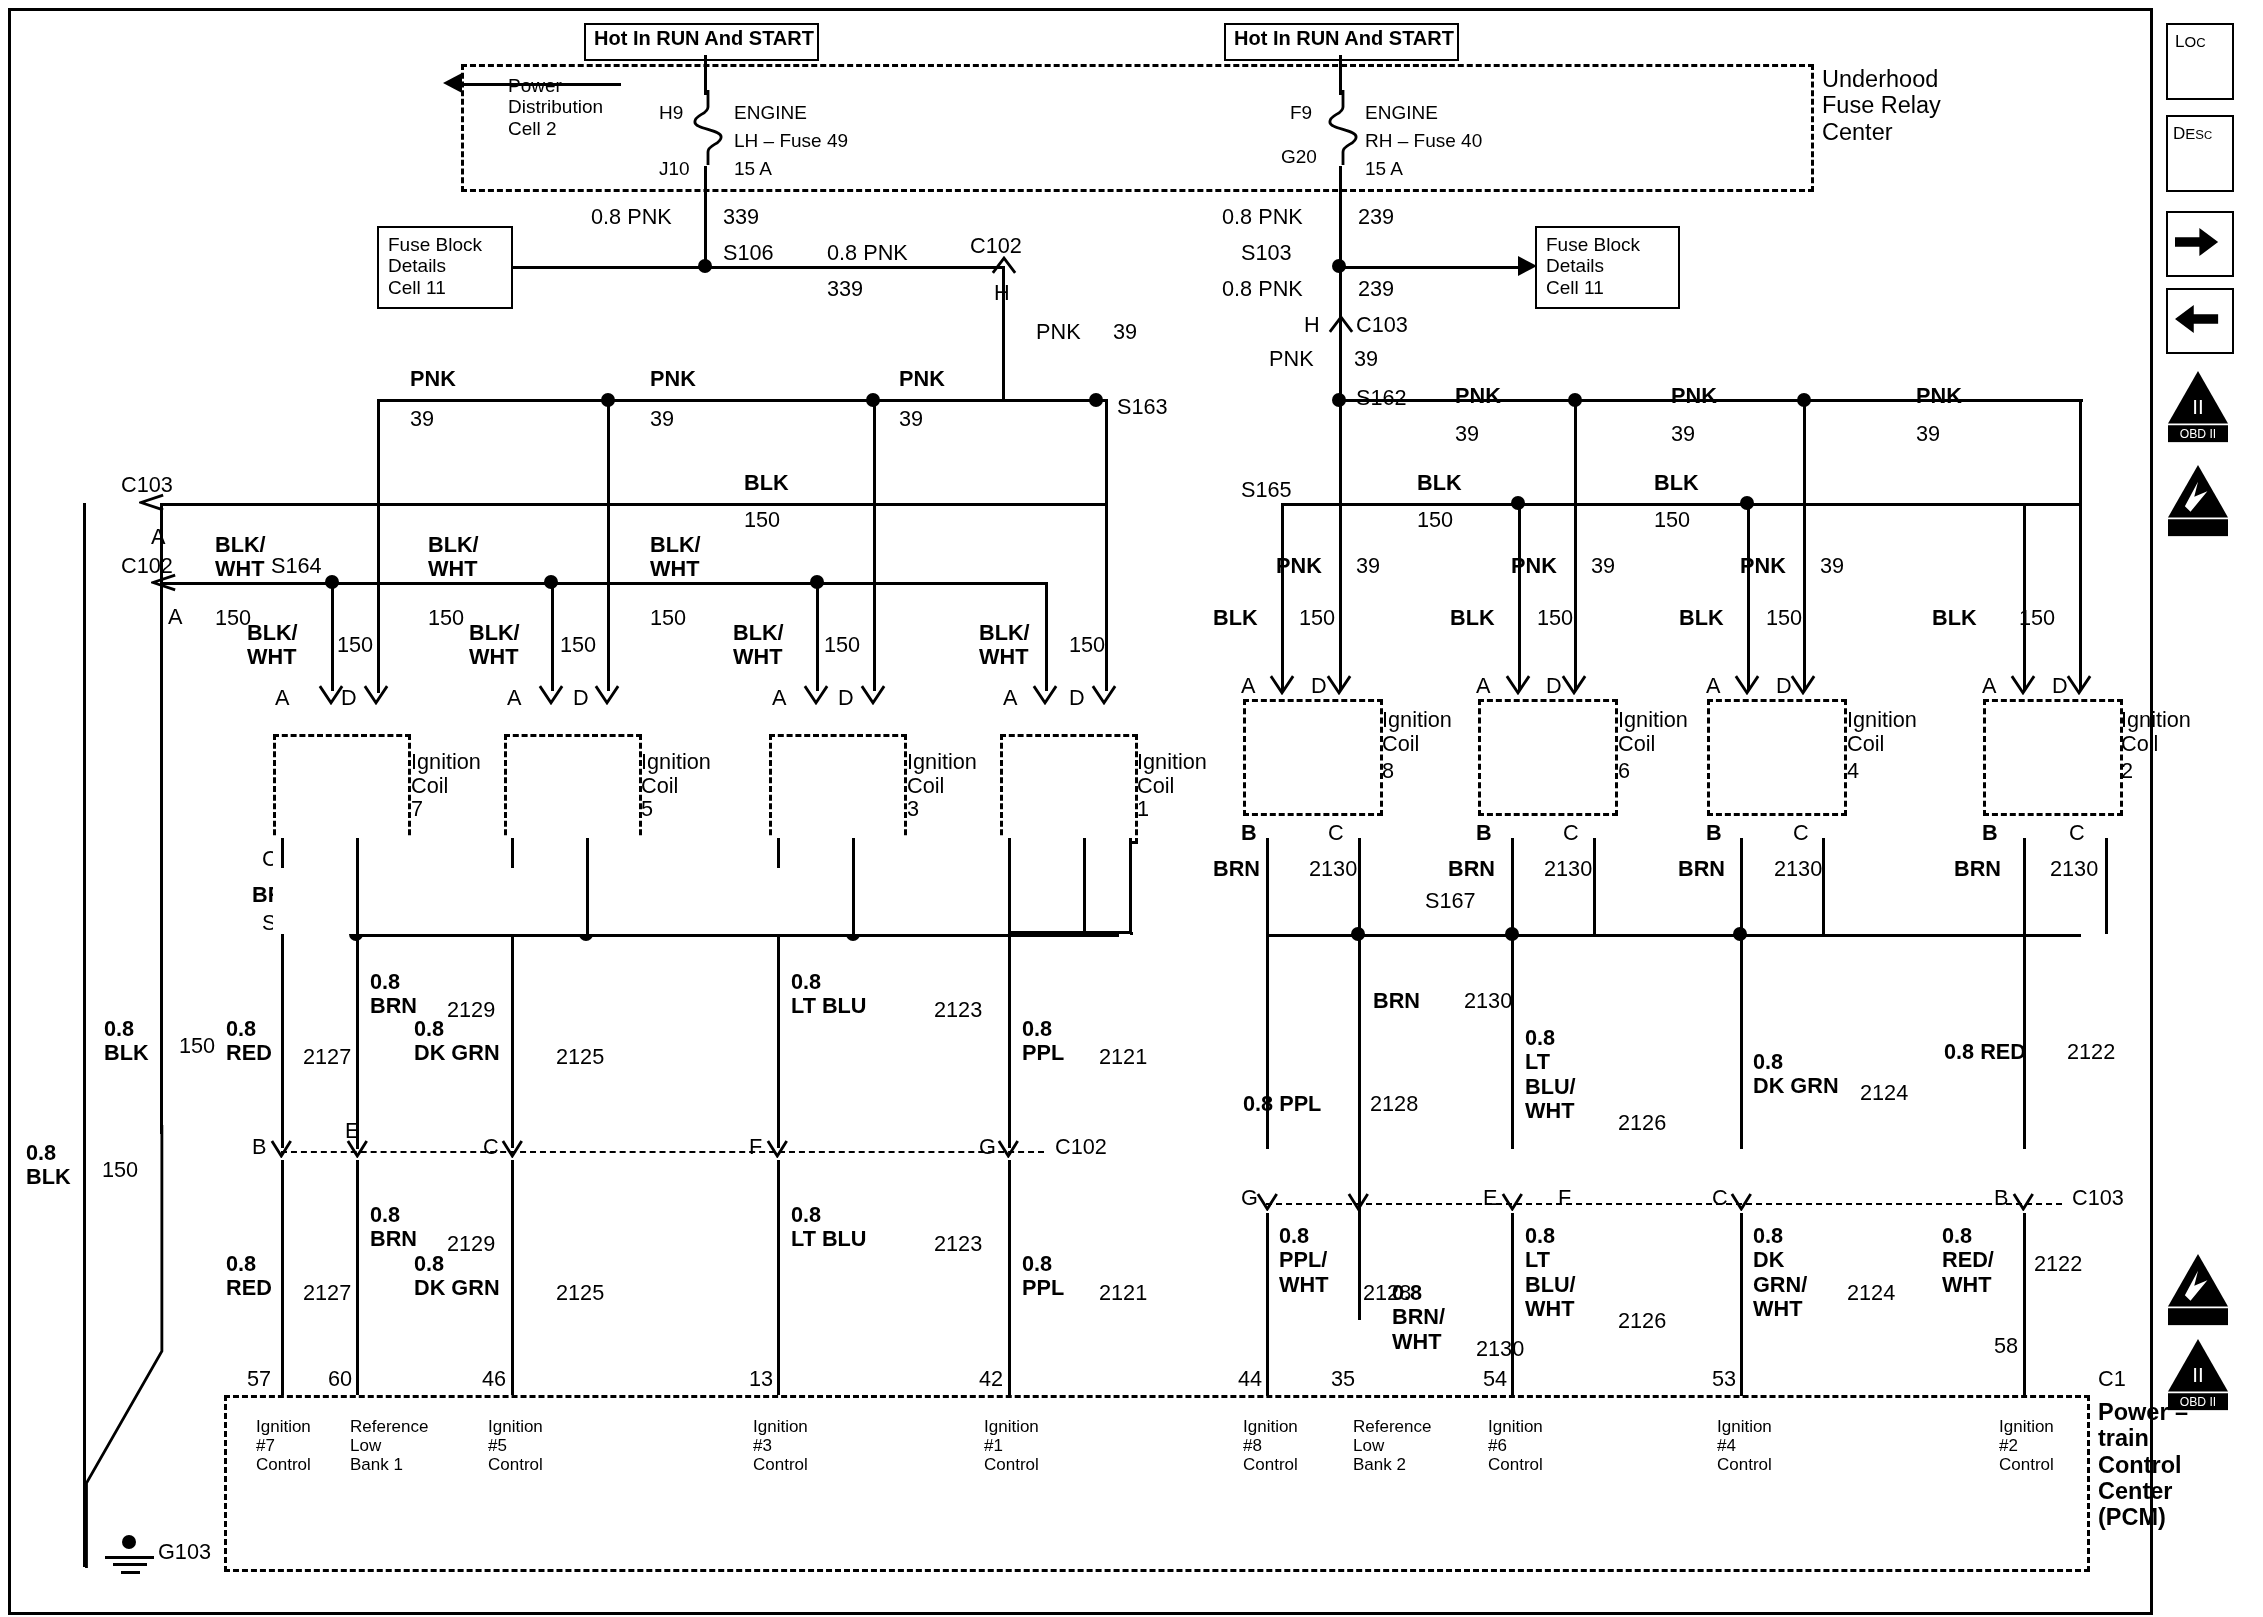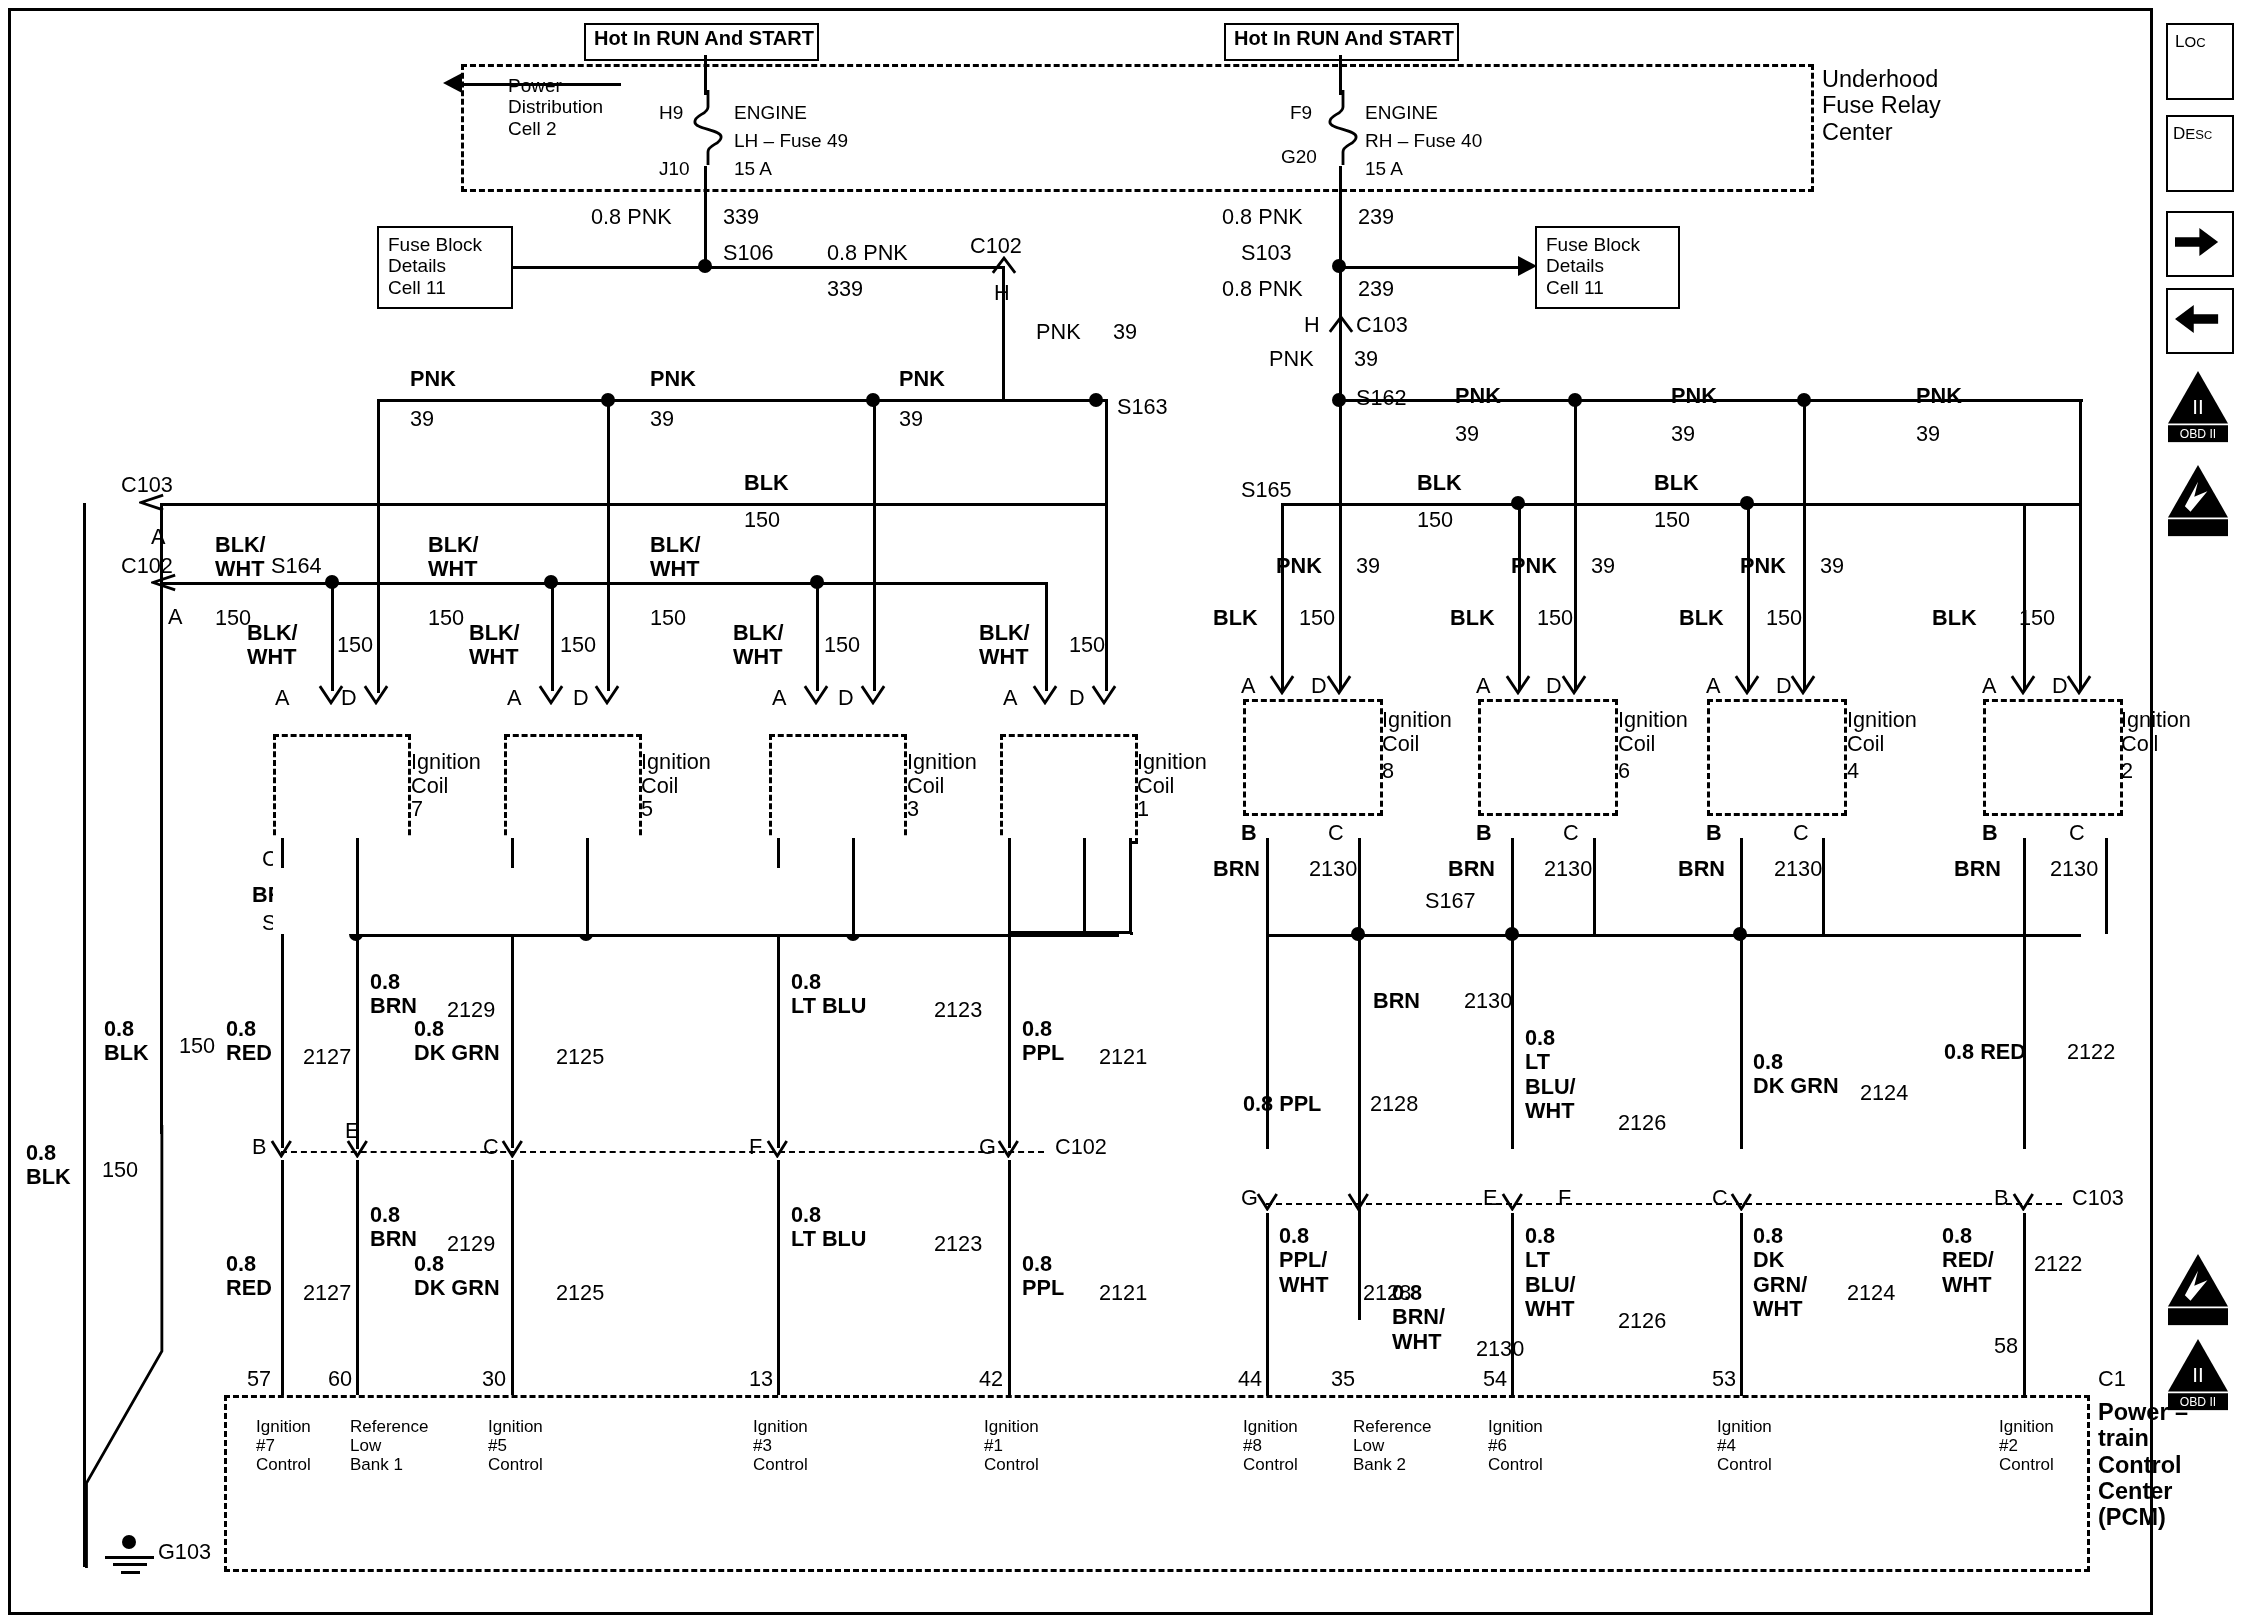--- a/index.html
+++ b/index.html
@@ -561,21 +561,21 @@
   <div class="lbl" style="left:247px;top:1367px;">57</div>
   <div class="lbl xs" style="left:256px;top:1417px;">Ignition
 #7
 Control</div>
 
   <div class="lbl" style="left:328px;top:1367px;">60</div>
   <div class="lbl xs" style="left:350px;top:1417px;">Reference
 Low
 Bank 1</div>
 
-  <div class="lbl" style="left:482px;top:1367px;">30</div>
+  <div class="lbl" style="left:482px;top:1367px;">46</div>
   <div class="lbl xs" style="left:488px;top:1417px;">Ignition
 #5
 Control</div>
 
   <div class="lbl" style="left:749px;top:1367px;">13</div>
   <div class="lbl xs" style="left:753px;top:1417px;">Ignition
 #3
 Control</div>
 
   <div class="lbl" style="left:979px;top:1367px;">42</div>

